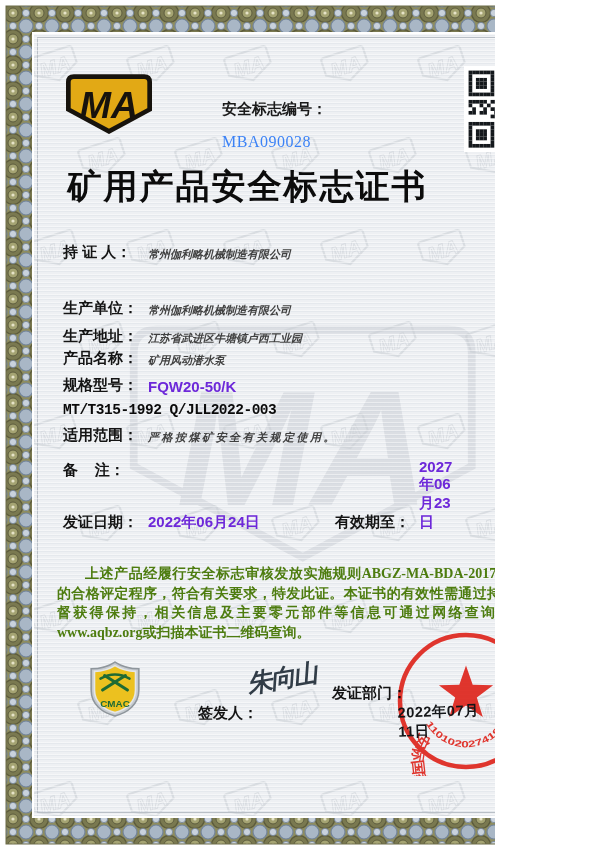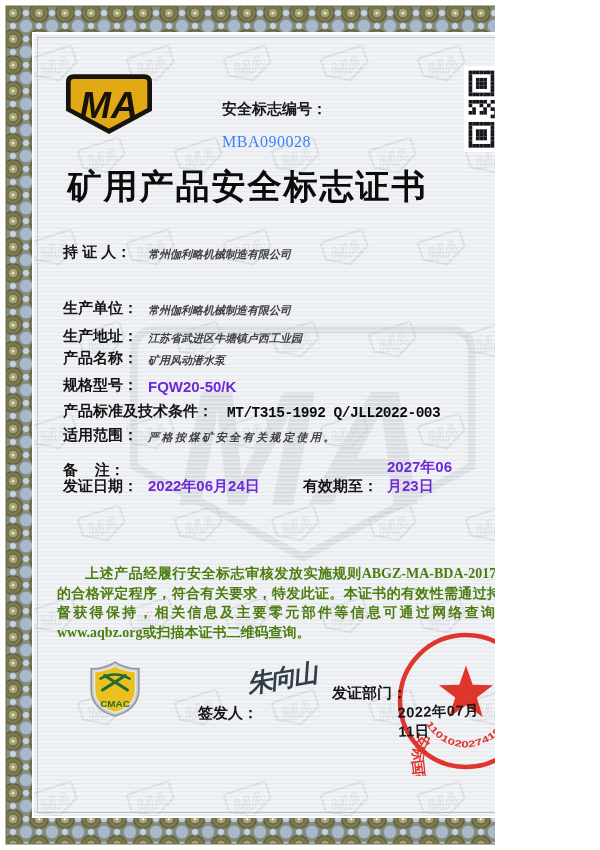--- a/index.html
+++ b/index.html
@@ -16,21 +16,21 @@
   .hdr-num{font-family:"Liberation Serif",serif;font-size:16px;color:#3b82f6;letter-spacing:.5px;}
   .title{left:0;right:0;top:164px;text-align:center;font-family:Liberation Serif, serif;
     font-weight:bold;font-size:34px;color:#0c0c0c;letter-spacing:2px;}
   .row{left:63px;right:38px;display:flex;align-items:flex-end;}
   .lbl{font-weight:bold;font-size:15px;color:#141414;flex:0 0 85px;white-space:pre;}
   .lbl.wide{flex:0 0 164px;}
   .val{font-family:"Liberation Serif",serif;font-weight:bold;font-style:italic;font-size:11px;color:#404040;}
   .val-sans{font-weight:bold;font-size:15px;color:#6d28d9;font-style:normal;font-family:"Liberation Sans",sans-serif;}
   .val-mono{font-weight:bold;font-size:14.5px;color:#0a0a0a;font-style:normal;font-family:Liberation Mono, monospace;letter-spacing:-0.5px;}
   .val-spaced{letter-spacing:2.5px;}
-  .mid-lbl{font-weight:bold;font-size:15px;color:#141414;flex:0 0 84px;}
+  .mid-lbl{font-weight:bold;font-size:15px;color:#141414;flex:0 0 84px;margin-left:32px;}
   .val-slot{flex:0 0 155px;}
   .statement{left:57px;width:487px;top:564px;font-family:"Liberation Serif",serif;font-weight:bold;
     font-size:14px;line-height:19.5px;color:#4d7c0f;text-indent:2em;text-align:justify;}
   .sign-label{font-weight:bold;font-size:15px;color:#141414;}
   .signature{left:247px;top:662px;font-family:"Liberation Serif",serif;font-style:italic;font-weight:bold;
     font-size:25px;color:#313c47;transform:rotate(-10deg);letter-spacing:-2px;}
   .stamp-date{left:398px;top:702px;font-weight:bold;font-size:14.5px;color:#141618;
     transform:rotate(-2deg);letter-spacing:.5px;z-index:4;}
   .qr-box{left:464px;top:66px;}
   .logo-box{left:66px;top:74px;}
@@ -403,21 +403,20 @@
     </div>
     <div class="abs row" style="top:327px">
       <span class="lbl">生产地址：</span>
       <span class="val">江苏省武进区牛塘镇卢西工业园</span>
     </div>
     <div class="abs row" style="top:376px">
       <span class="lbl">规格型号：</span>
       <span class="val-sans">FQW20-50/K</span>
     </div>
     <div class="abs row" style="top:402px">
-      <span class="lbl wide">产品标准及技术条件：</span>
       <span class="val-mono">MT/T315-1992 Q/JLL2022-003</span>
     </div>
     <div class="abs row" style="top:426px">
       <span class="lbl">适用范围：</span>
       <span class="val val-spaced">严格按煤矿安全有关规定使用。</span>
     </div>
 
     <div class="abs row" style="top:458px">
       <span class="lbl">发证日期：</span>
       <span class="val-sans val-slot">2022年06月24日</span>

